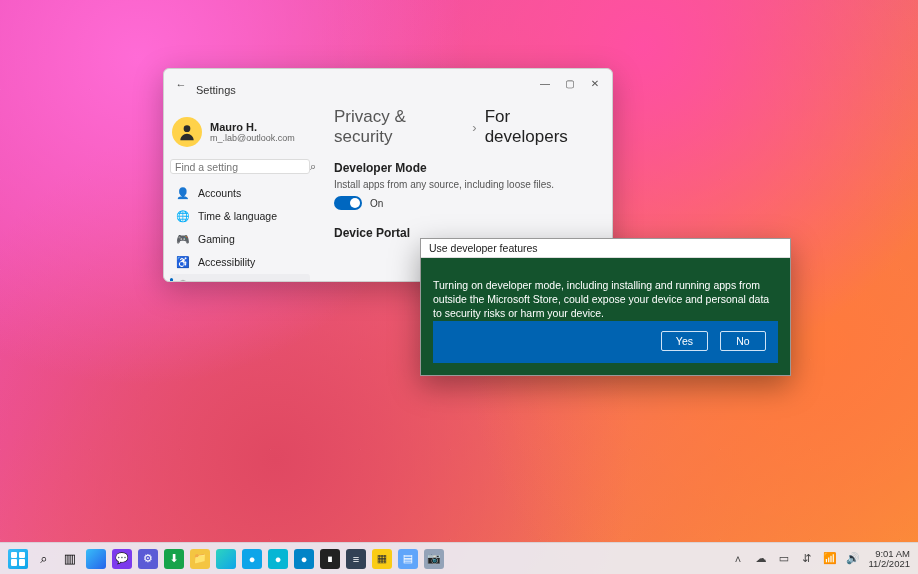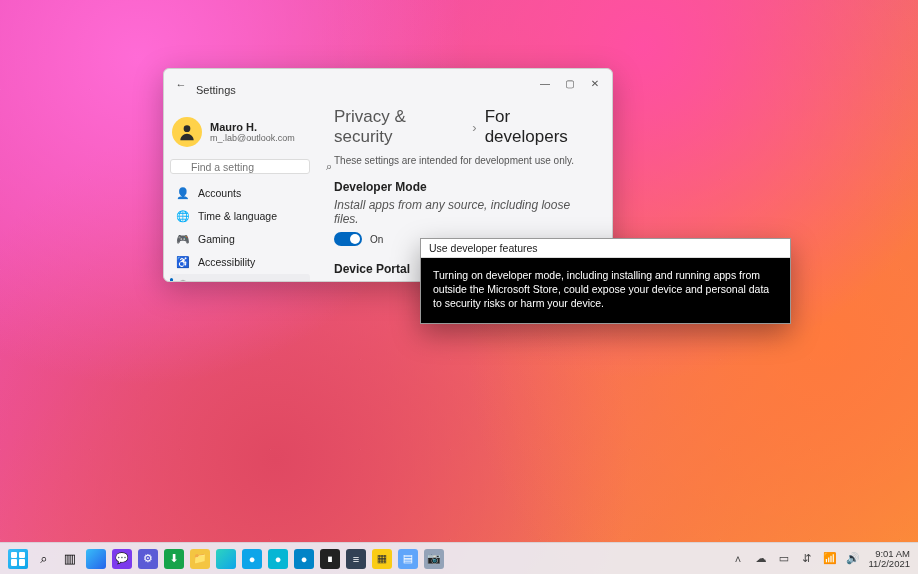--- a/index.html
+++ b/index.html
@@ -33,47 +33,47 @@
   .titlebar .title { flex:0 0 auto; margin-left:4px;margin-top:14px;}
   .titlebar .spacer { flex:1; }
   .win-controls span { display:inline-block; width:22px; text-align:center; color:#555; font-size:10px; cursor:pointer;}
   .settings-body { display:flex; height:calc(100% - 28px); }
   .sidebar { width:152px; padding:4px 6px 6px 6px; display:flex; flex-direction:column; gap:2px; }
   .profile { display:flex; gap:8px; align-items:center; padding:4px 2px 8px;margin-top:12px;}
   .avatar { width:30px; height:30px; border-radius:50%; background:#ffd24a; display:flex; align-items:center; justify-content:center; overflow:hidden;}
   .avatar svg { width:20px; height:20px;}
   .profile-name { font-size:11px; font-weight:600; color:#222;}
   .profile-email { font-size:9px; color:#666;}
-  .search-box { display:flex; align-items:center; background:#fff; border:1px solid #dcdcdc; border-radius:3px; height:24px; padding:0 20px; margin:2px 0 6px;}
+  .search-box { display:flex; align-items:center; background:#fff; border:1px solid #dcdcdc; border-radius:3px; height:24px; padding:0 4px; margin:2px 0 6px;}
   .search-box input { flex:1; border:none; outline:none; font-size:10.5px; background:transparent;}
   .search-box .sicon { font-size:11px; color:#555;}
   .nav { display:flex; flex-direction:column; gap:1px;}
   .nav-item { display:flex; align-items:center; gap:8px; font-size:10.5px; color:#222; height:22px; padding:0 6px; border-radius:3px; cursor:pointer;}
   .nav-item .nicon { width:14px; text-align:center; font-size:11px;}
   .nav-item.active { background:#ededf0; position:relative;}
   .nav-item.active::before { content:""; position:absolute; left:0; top:4px; bottom:4px; width:2.5px; background:#0067c0; border-radius:2px;}
 
   .content { flex:1; padding:6px 18px 8px 18px; color:#222; overflow:hidden;}
   .breadcrumb { display:flex; align-items:center; gap:8px; font-size:17px; margin:4px 0 8px;}
   .breadcrumb .bc1 { color:#555; font-weight:400;}
   .breadcrumb .chev { color:#888; font-size:13px;}
   .breadcrumb .bc2 { font-weight:400;}
   .desc { font-size:10px; color:#555;}
   .learn { font-size:10px; color:#0067c0; margin-top:2px; cursor:pointer;}
   .section-h { font-size:12px; font-weight:600; margin-top:14px;}
-  .sub { font-size:12px; color:#555; margin-top:4px;font-style:italic;}
+  .sub { font-size:10px; color:#555; margin-top:4px;}
   .toggle-row { display:flex; align-items:center; gap:8px; margin-top:6px;}
   .toggle { width:28px; height:14px; background:#0067c0; border-radius:8px; position:relative; cursor:pointer;}
   .toggle::after{ content:""; position:absolute; right:2px; top:2px; width:10px; height:10px; background:#fff; border-radius:50%;}
   .toggle-label { font-size:10px; color:#333;}
 
   
   .dialog { position:absolute; left:420px; top:238px; width:371px; background:#fff; border:1px solid #999; box-shadow:0 10px 28px rgba(0,0,0,.35); font-size:11px;}
   .dialog-title { padding:3px 8px; color:#222; font-size:10.5px; background:#fff; border-bottom:1px solid #ddd;}
-  .dialog-body { background:#000000; color:#fff; padding:10px 12px 12px; }
+  .dialog-body { background:#14532d; color:#fff; padding:20px 12px 12px; }
   .dialog-body p { font-size:10.5px; line-height:1.35;}
   .dialog-body .q { margin-top:12px;}
   .dialog-buttons { display:flex; justify-content:flex-end; gap:12px; padding:10px 12px 12px; background:#0063b1;}
   .dlg-btn { min-width:46px; height:20px; border:1px solid #cfe3f6; background:#0063b1; color:#fff; font-size:10.5px; border-radius:2px; cursor:pointer; padding:0 14px;}
 
   
   .taskbar { position:absolute; left:0; right:0; bottom:0; height:32px; background:rgba(235,238,244,.92); border-top:1px solid rgba(0,0,0,.08); display:flex; align-items:center; padding:0 8px;}
   .taskbar-left { display:flex; align-items:center; gap:6px;}
   .tb-icon { width:20px; height:20px; display:flex; align-items:center; justify-content:center; border-radius:3px; cursor:pointer; font-size:13px;}
   .start { background:linear-gradient(135deg,#38bdf8,#0ea5e9); width:20px; height:20px; border-radius:2px; display:grid; grid-template-columns:1fr 1fr; grid-template-rows:1fr 1fr; gap:1.5px; padding:3px;}
@@ -142,38 +142,41 @@
         </div>
       </div>
     </div>
 
     <div class="content">
       <div class="breadcrumb">
         <span class="bc1">Privacy &amp; security</span>
         <span class="chev">›</span>
         <span class="bc2">For developers</span>
       </div>
-      <div class="desc">These settings are intended for development use only.</div>
 
       <div class="section-h">Developer Mode</div>
       <div class="sub">Install apps from any source, including loose files.</div>
       <div class="toggle-row">
         <div class="toggle"></div>
         <div class="toggle-label">On</div>
       </div>
 
       <div class="section-h" style="margin-top:16px">Device Portal</div>
     </div>
   </div>
 </div>
 
 <div class="dialog">
   <div class="dialog-title">Use developer features</div>
   <div class="dialog-body">
     <p>Turning on developer mode, including installing and running apps from outside the Microsoft Store, could expose your device and personal data to security risks or harm your device.</p>
+    <div class="dialog-buttons">
+      <button class="dlg-btn">Yes</button>
+      <button class="dlg-btn">No</button>
+    </div>
   </div>
 </div>
 
 <div class="taskbar">
   <div class="taskbar-left">
     <div class="tb-icon">
       <div class="start">
           <span></span>
           <span></span>
           <span></span>

